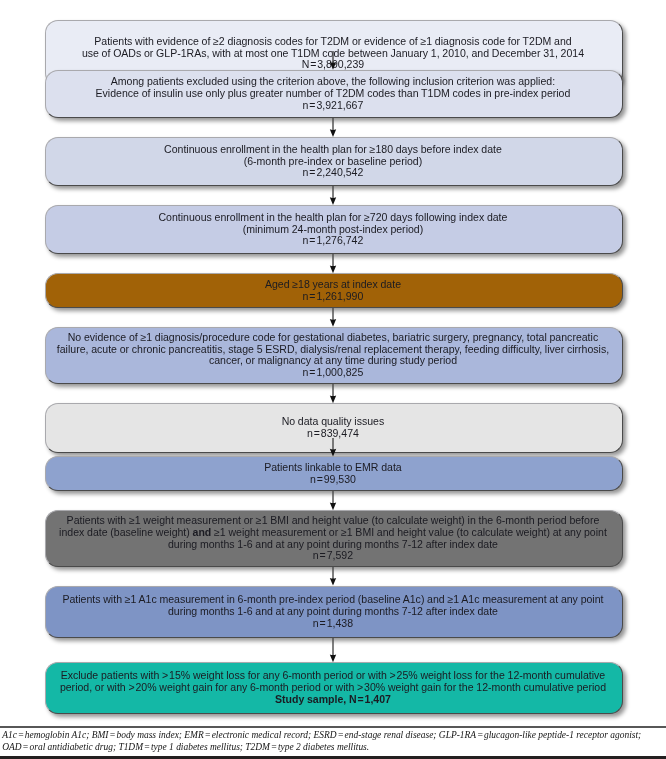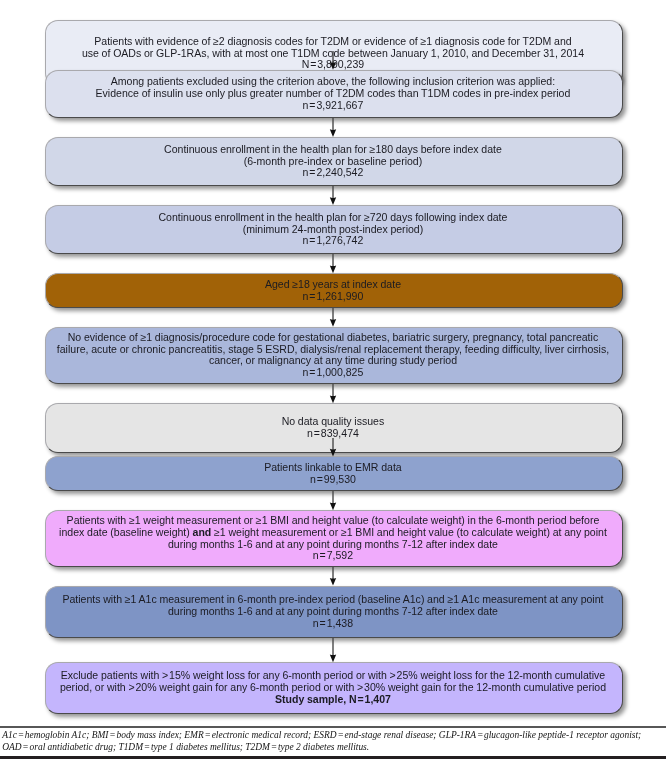--- a/index.html
+++ b/index.html
@@ -74,36 +74,36 @@
         <div class="ln">No data quality issues</div>
         <div class="ln">n = 839,474</div>
       </div>
     </div>
     <div class="node" style="left:44.5px;top:456.3px;width:578.5px;height:34.6px;background:#8EA2CE;justify-content:flex-end;">
       <div class="txt">
         <div class="ln">Patients linkable to EMR data</div>
         <div class="ln">n = 99,530</div>
       </div>
     </div>
-    <div class="node" style="left:44.5px;top:510.1px;width:578.5px;height:57.3px;background:#f0abfc;">
+    <div class="node" style="left:44.5px;top:510.1px;width:578.5px;height:57.3px;background:#737373;">
       <div class="txt">
         <div class="ln">Patients with ≥1 weight measurement or ≥1 BMI and height value (to calculate weight) in the 6-month period before</div>
         <div class="ln">index date (baseline weight) <b>and</b> ≥1 weight measurement or ≥1 BMI and height value (to calculate weight) at any point</div>
         <div class="ln">during months 1-6 and at any point during months 7-12 after index date</div>
         <div class="ln">n = 7,592</div>
       </div>
     </div>
     <div class="node" style="left:44.5px;top:586.0px;width:578.5px;height:51.9px;background:#7E94C5;">
       <div class="txt">
         <div class="ln">Patients with ≥1 A1c measurement in 6-month pre-index period (baseline A1c) and ≥1 A1c measurement at any point</div>
         <div class="ln">during months 1-6 and at any point during months 7-12 after index date</div>
         <div class="ln">n = 1,438</div>
       </div>
     </div>
-    <div class="node" style="left:44.5px;top:662.1px;width:578.5px;height:51.8px;background:#c4b5fd;">
+    <div class="node" style="left:44.5px;top:662.1px;width:578.5px;height:51.8px;background:#14b8a6;">
       <div class="txt">
         <div class="ln">Exclude patients with &gt; 15% weight loss for any 6-month period or with &gt; 25% weight loss for the 12-month cumulative</div>
         <div class="ln">period, or with &gt; 20% weight gain for any 6-month period or with &gt; 30% weight gain for the 12-month cumulative period</div>
         <div class="ln"><b>Study sample, N = 1,407</b></div>
       </div>
     </div>
     <div class="arrow" style="top:51.1px;height:18.8px;">
       <svg viewBox="0 0 12 18.8" width="12" height="18.8" xmlns="http://www.w3.org/2000/svg">
         <line class="ashaft" x1="6" y1="0" x2="6" y2="12.80"></line>
         <path class="ahead" d="M6 18.80 L2.8 11.10 Q6 12.25 9.2 11.10 Z"></path>

